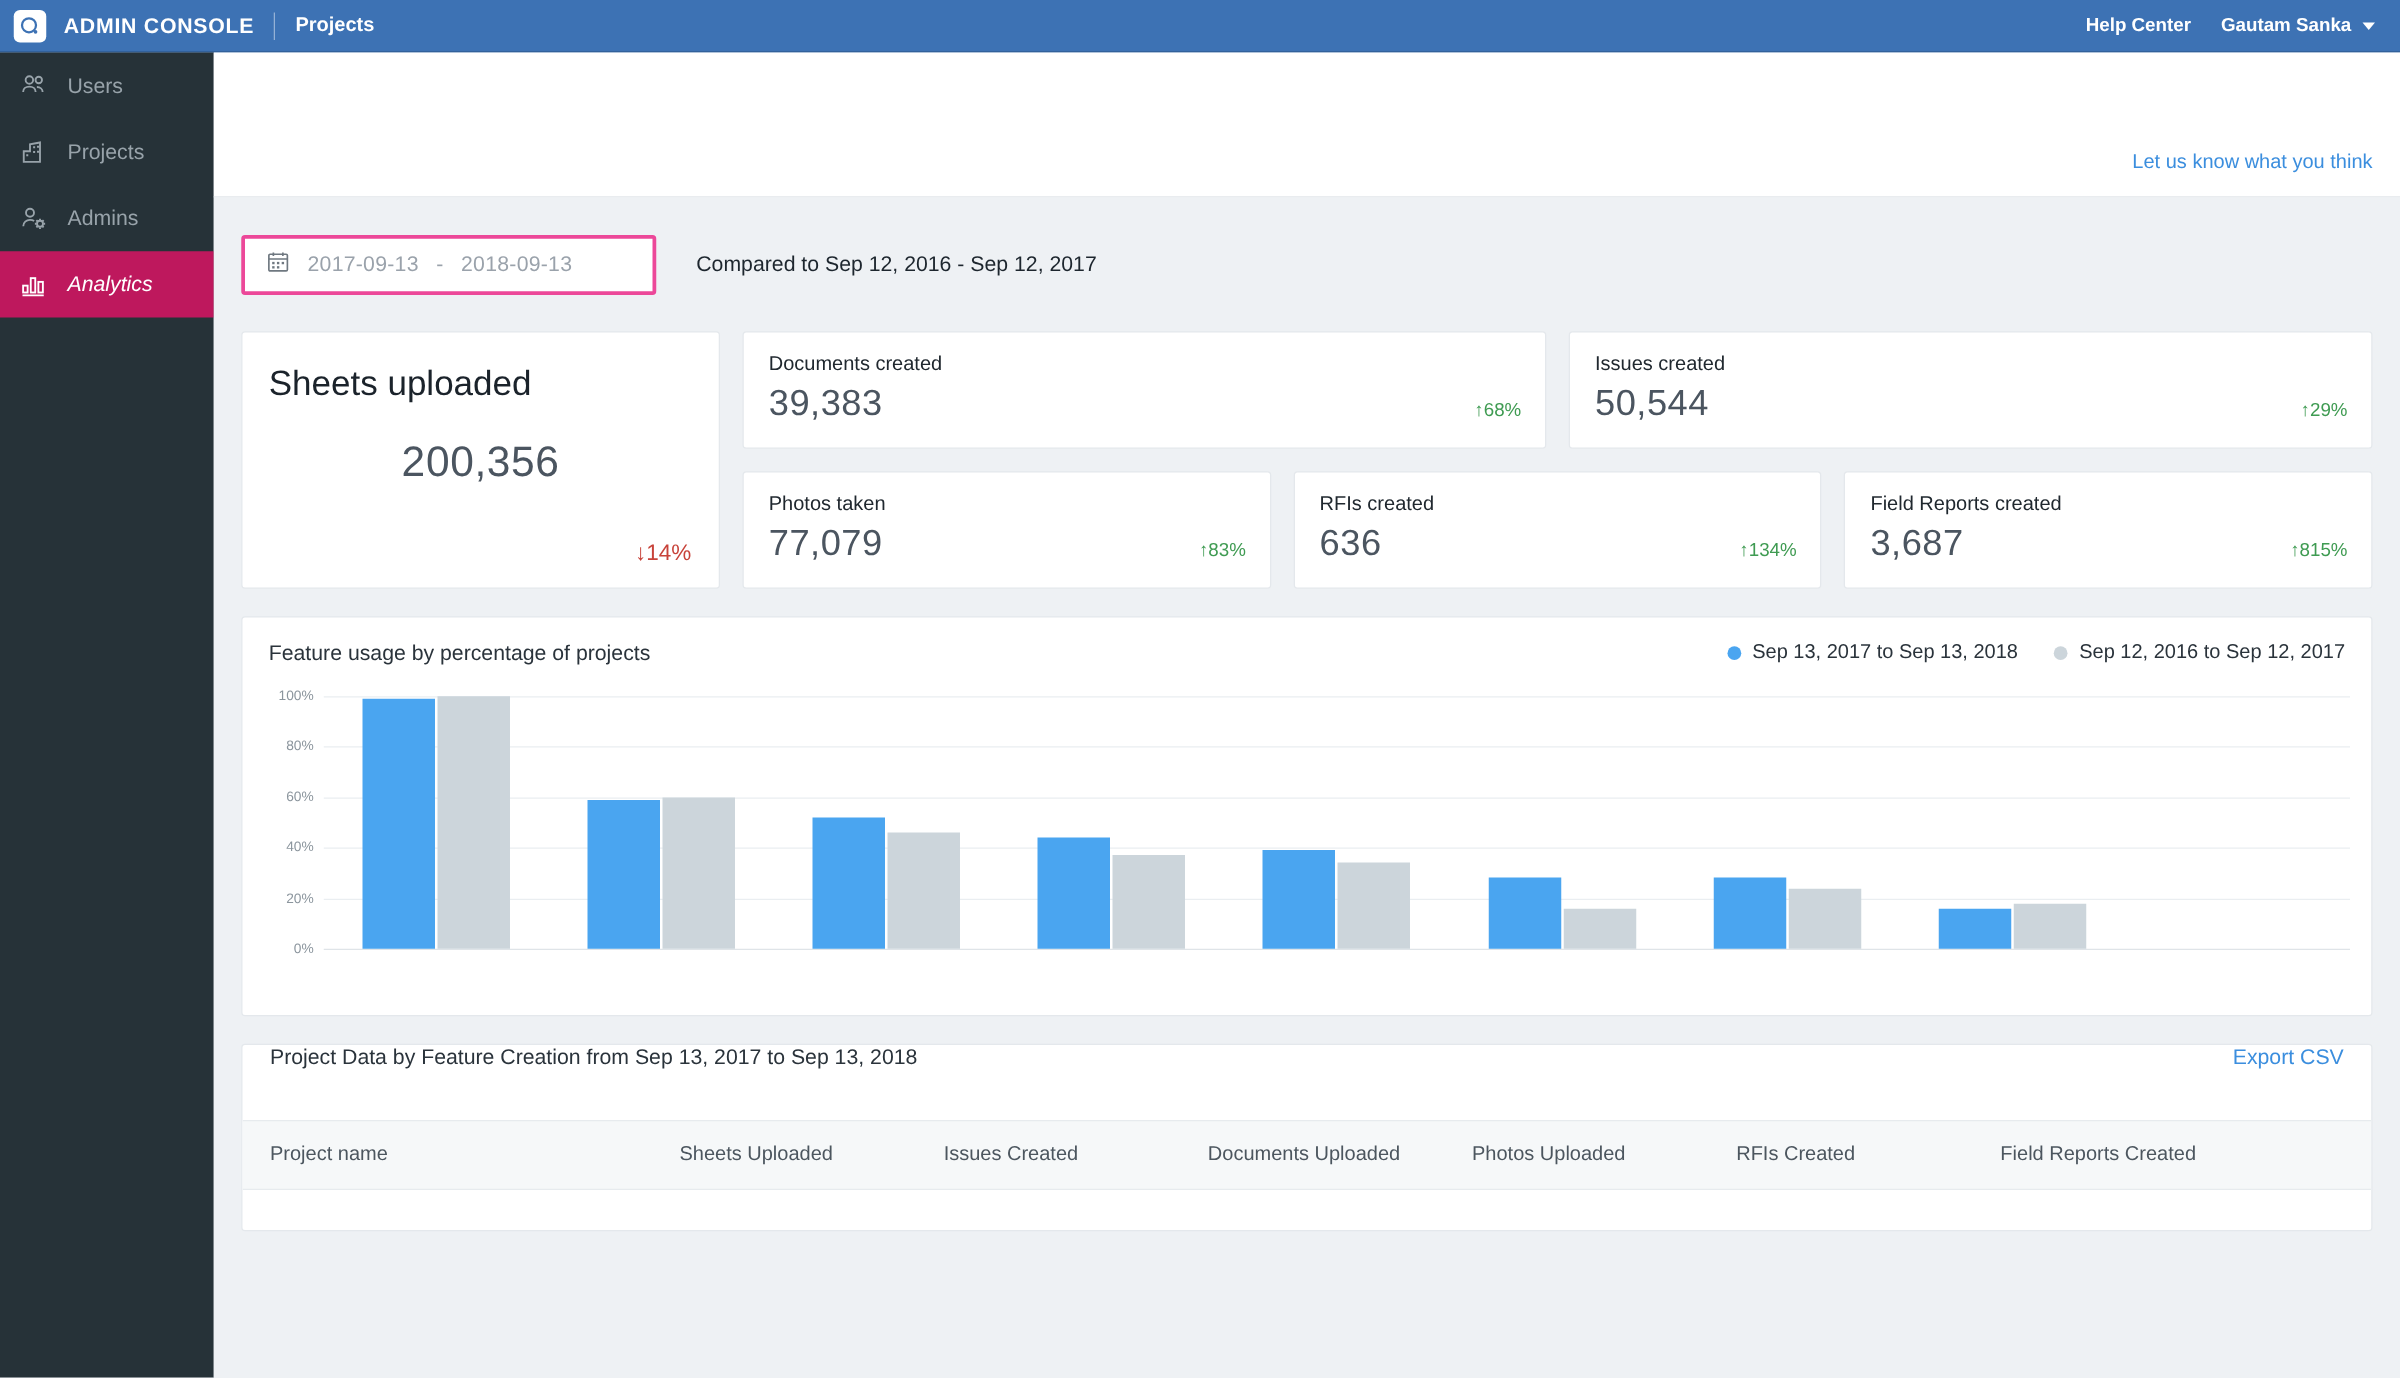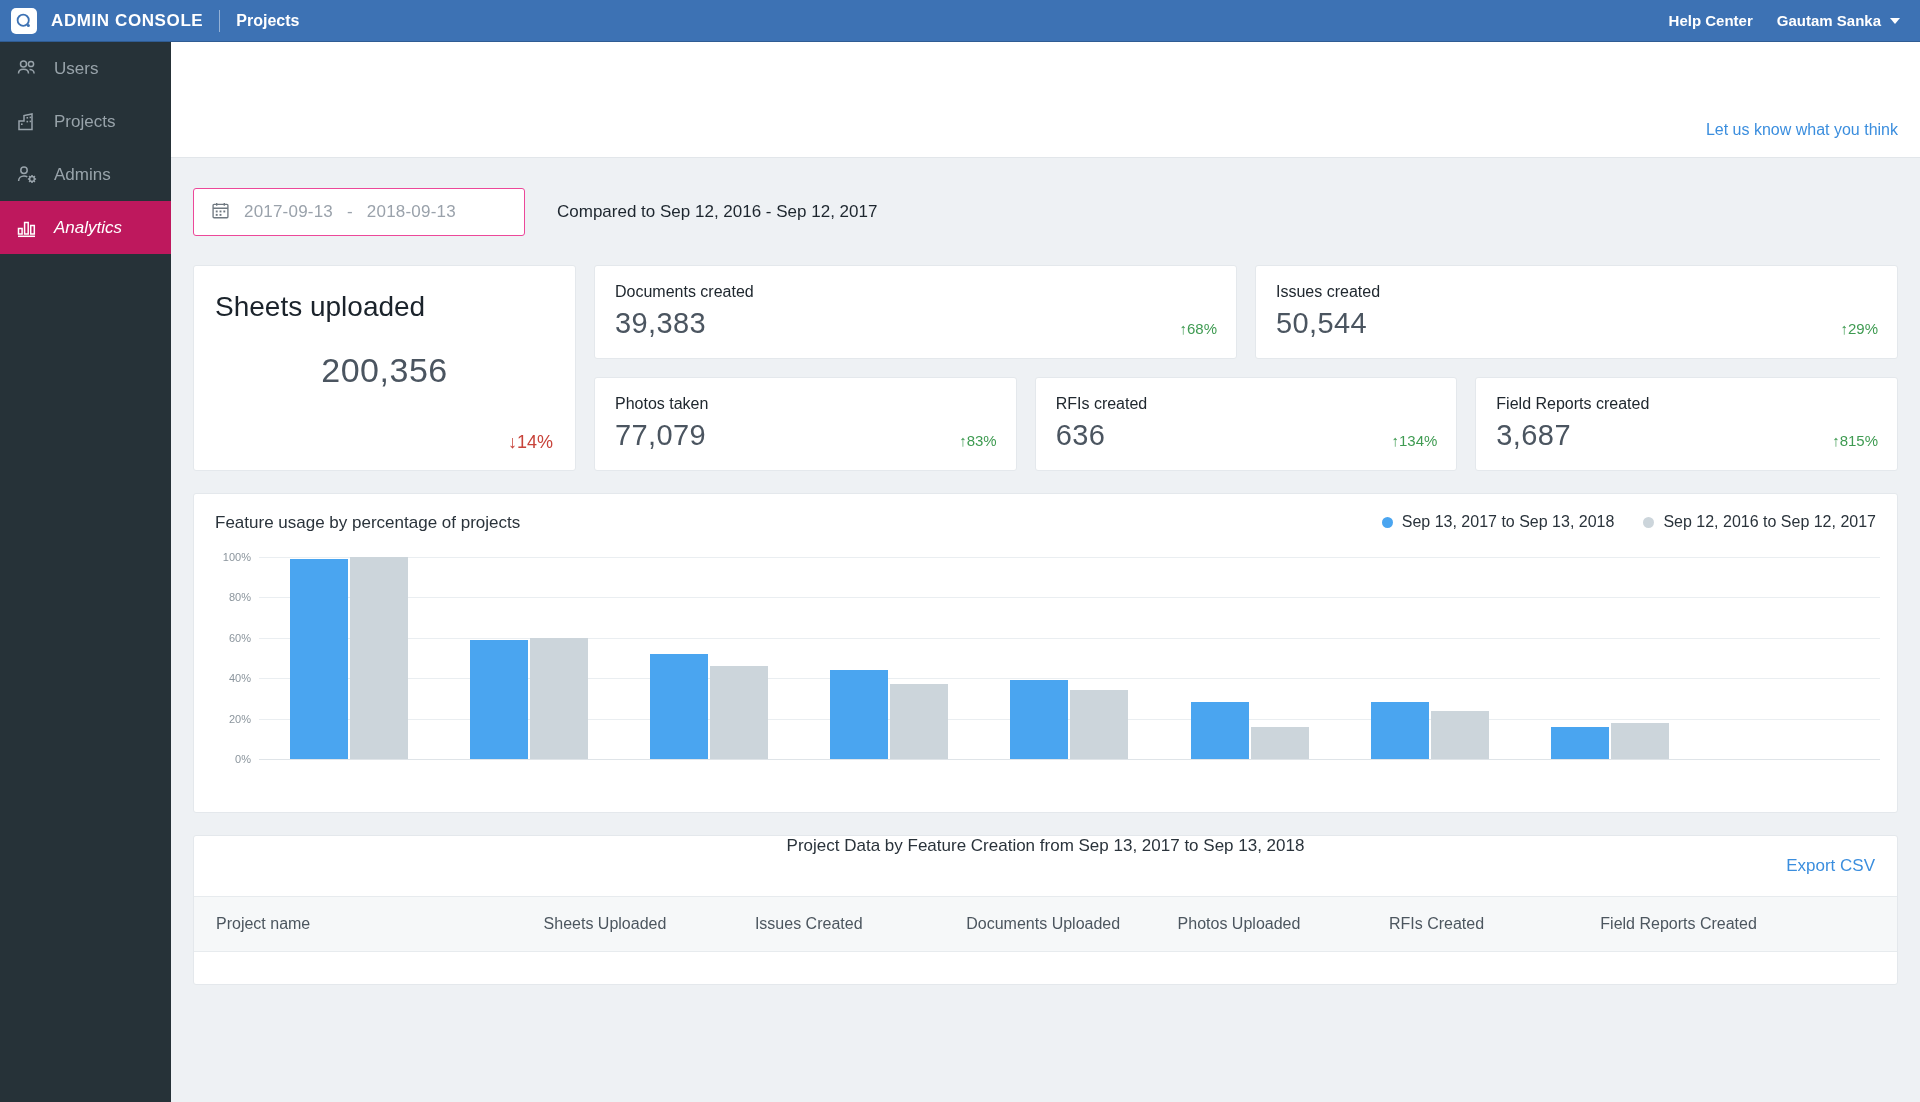--- a/index.html
+++ b/index.html
@@ -80,21 +80,21 @@
     position: absolute; top: 158px; left: 171px;
     width: 1749px; height: 944px;
     background: #eef1f4;
     overflow: hidden;
   }
 
   
   .daterow { display: flex; align-items: center; padding: 30px 0 0 22px; }
   .datebox {
     width: 332px; height: 48px; background: #ffffff;
-    border: 1px solid #ec4899; border-radius: 3px;
+    border: 3px solid #ec4899; border-radius: 3px;
     display: flex; align-items: center; gap: 14px; padding-left: 17px;
     cursor: pointer;
   }
   .date-text { color: #9aa2ab; font-size: 17px; letter-spacing:.2px; }
   .compared { margin-left: 32px; font-size: 17px; color: #1d262e; }
 
   
   .cards { display: flex; padding: 29px 22px 0 22px; gap: 18px; }
   .card {
     background: #ffffff; border: 1px solid #e4e8ec; border-radius: 3px;
@@ -137,21 +137,21 @@
   .group { flex:1; display:flex; align-items:flex-end; justify-content:center; height:100%; gap:2px; }
   .bar { width:58px; }
   .bar.b { background:#4aa5f0; }
   .bar.g { background:#ccd5db; }
   .xaxis { position:absolute; left:44px; top:204px; right:0; display:flex; }
   .xlab { flex:1; text-align:center; font-size:12px; color:#7f8a93; padding-top:13px; position:relative; }
   .xlab:before { content:""; position:absolute; top:0; left:50%; width:1px; height:6px; background:#dfe4e8; }
 
   
   .table-panel { height: 150px; position: relative; overflow: hidden; }
-  .tp-head { height:60px; display:flex; align-items:center; padding:0 22px;flex-direction:column; }
+  .tp-head { height:60px; display:flex; align-items:flex-start; padding:0 22px; }
   .tp-title { font-size:17px; color:#2a333b; }
   .tp-export { margin-left:auto; font-size:17px; color:#3b8ede; cursor:pointer; }
   .tp-cols {
     display:flex; align-items:center; height:56px;
     background:#f6f8f9; border-top:1px solid #e7ebee; border-bottom:1px solid #e7ebee;
     padding:0 22px; font-size:16px; color:#4c565f;
   }
   .th { flex: 1; }
   .th.first { flex: 1.55; }
   .th.last { flex: 1.3; text-align:left; }

